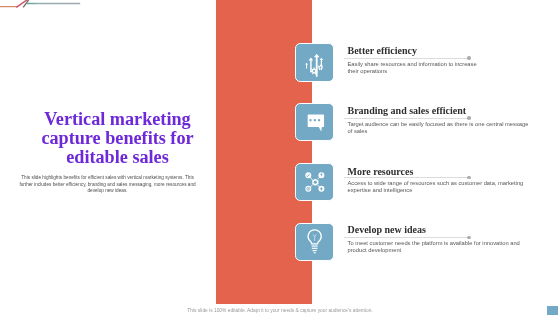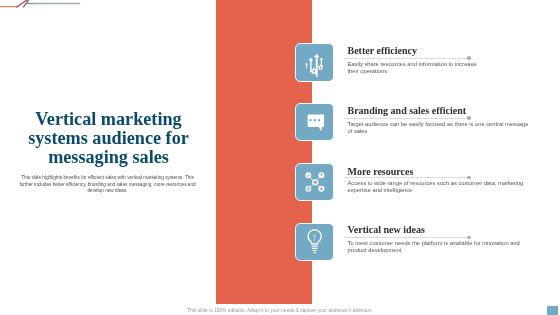--- a/index.html
+++ b/index.html
@@ -3,23 +3,23 @@
 <meta charset="utf-8">
 <style>
   html,body{margin:0;padding:0;}
   body{width:560px;height:315px;background:#ffffff;overflow:hidden;
        font-family:"Liberation Sans",sans-serif;-webkit-font-smoothing:antialiased;}
   .slide{position:relative;width:560px;height:315px;background:#fff;}
   .band{position:absolute;left:215.7px;top:0;width:96.7px;height:303.8px;background:#E3634C;}
 
   .logo{position:absolute;left:0;top:0;width:100px;height:12px;}
 
-  .title{position:absolute;left:8px;top:110.3px;width:201px;text-align:center;
+  .title{position:absolute;left:17px;top:110.3px;width:201px;text-align:center;
          font-family:"Liberation Serif",serif;font-weight:bold;font-size:18.2px;
-         line-height:19px;color:#0c4a6e;letter-spacing:0px;}
+         line-height:19px;color:#6d28d9;letter-spacing:0px;}
   .subtitle{position:absolute;left:7px;top:175px;width:201px;text-align:center;
             font-size:4.7px;line-height:6.5px;color:#4d4d4d;}
 
   .iconbox{position:absolute;left:295.3px;width:36.3px;height:36.3px;background:#73A9C4;
            border:1.6px solid #ffffff;border-radius:5.2px;box-sizing:content-box;}
   .iconbox svg{position:absolute;left:-1.6px;top:-1.6px;width:39.5px;height:39.5px;}
   .itext{position:absolute;left:347.5px;}
   .ititle{font-family:Liberation Serif, serif;font-weight:bold;font-size:10px;
           color:#2e2e2e;line-height:10px;white-space:nowrap;}
   .iline{height:0.62px;background:#dcdcdc;position:absolute;left:-3.5px;}
@@ -45,22 +45,22 @@
       </linearGradient>
     </defs>
     <path d="M-1 6.65 L17.9 6.65" fill="none" stroke="#D08460" stroke-width="1.2"></path>
     <path d="M16.3 7.3 L27.6 -0.5" fill="none" stroke="#CB5469" stroke-width="1.5"></path>
     <path d="M23.2 7.3 L28.9 -0.5" fill="none" stroke="#80685C" stroke-width="1.35"></path>
     <path d="M26.6 3.6 L80.2 3.6" fill="none" stroke="url(#lgTeal)" stroke-width="1.5"></path>
   </svg>
 
   <div class="title" id="title">
       <div>Vertical marketing</div>
-      <div>systems audience for</div>
-      <div>messaging sales</div>
+      <div>capture benefits for</div>
+      <div>editable sales</div>
     </div>
   <div class="subtitle" id="subtitle">
       <div>This slide highlights benefits for efficient sales with vertical marketing systems. This</div>
       <div>further includes better efficiency, branding and sales messaging, more resources and</div>
       <div>develop new ideas.</div>
     </div>
   <div id="items">
       <div class="iconbox" style="top:43.4px">
         <svg viewBox="0 0 38 38">
           <g fill="#ffffff">
@@ -151,21 +151,21 @@
             <path d="M16.2 25.3 h5.4"></path>
             <path d="M16.9 27.5 h4.0"></path>
             <path d="M17.9 29.6 h2.0"></path>
           </g>
           <g fill="none" stroke="#cfe4ee" stroke-width="0.75" stroke-linecap="round">
             <path d="M18.9 18.0 v-3.9 M18.9 14.2 l-1.42 -2.05 M18.9 14.2 l1.42 -2.05"></path>
           </g>
         </svg>
       </div>
       <div class="itext">
-        <div class="ititle" style="position:absolute;top:225.3px">Vertical new ideas</div>
+        <div class="ititle" style="position:absolute;top:225.3px">Develop new ideas</div>
         <div class="iline" style="top:237.3px;width:124.9px">
           <span class="idot" style="left:123.2px"></span>
         </div>
         <div class="idesc" style="top:240.4px">
           <div>To meet customer needs the platform is available for innovation and</div>
           <div>product development</div>
         </div>
       </div>
     </div>
   <div class="corner-mark"></div>

